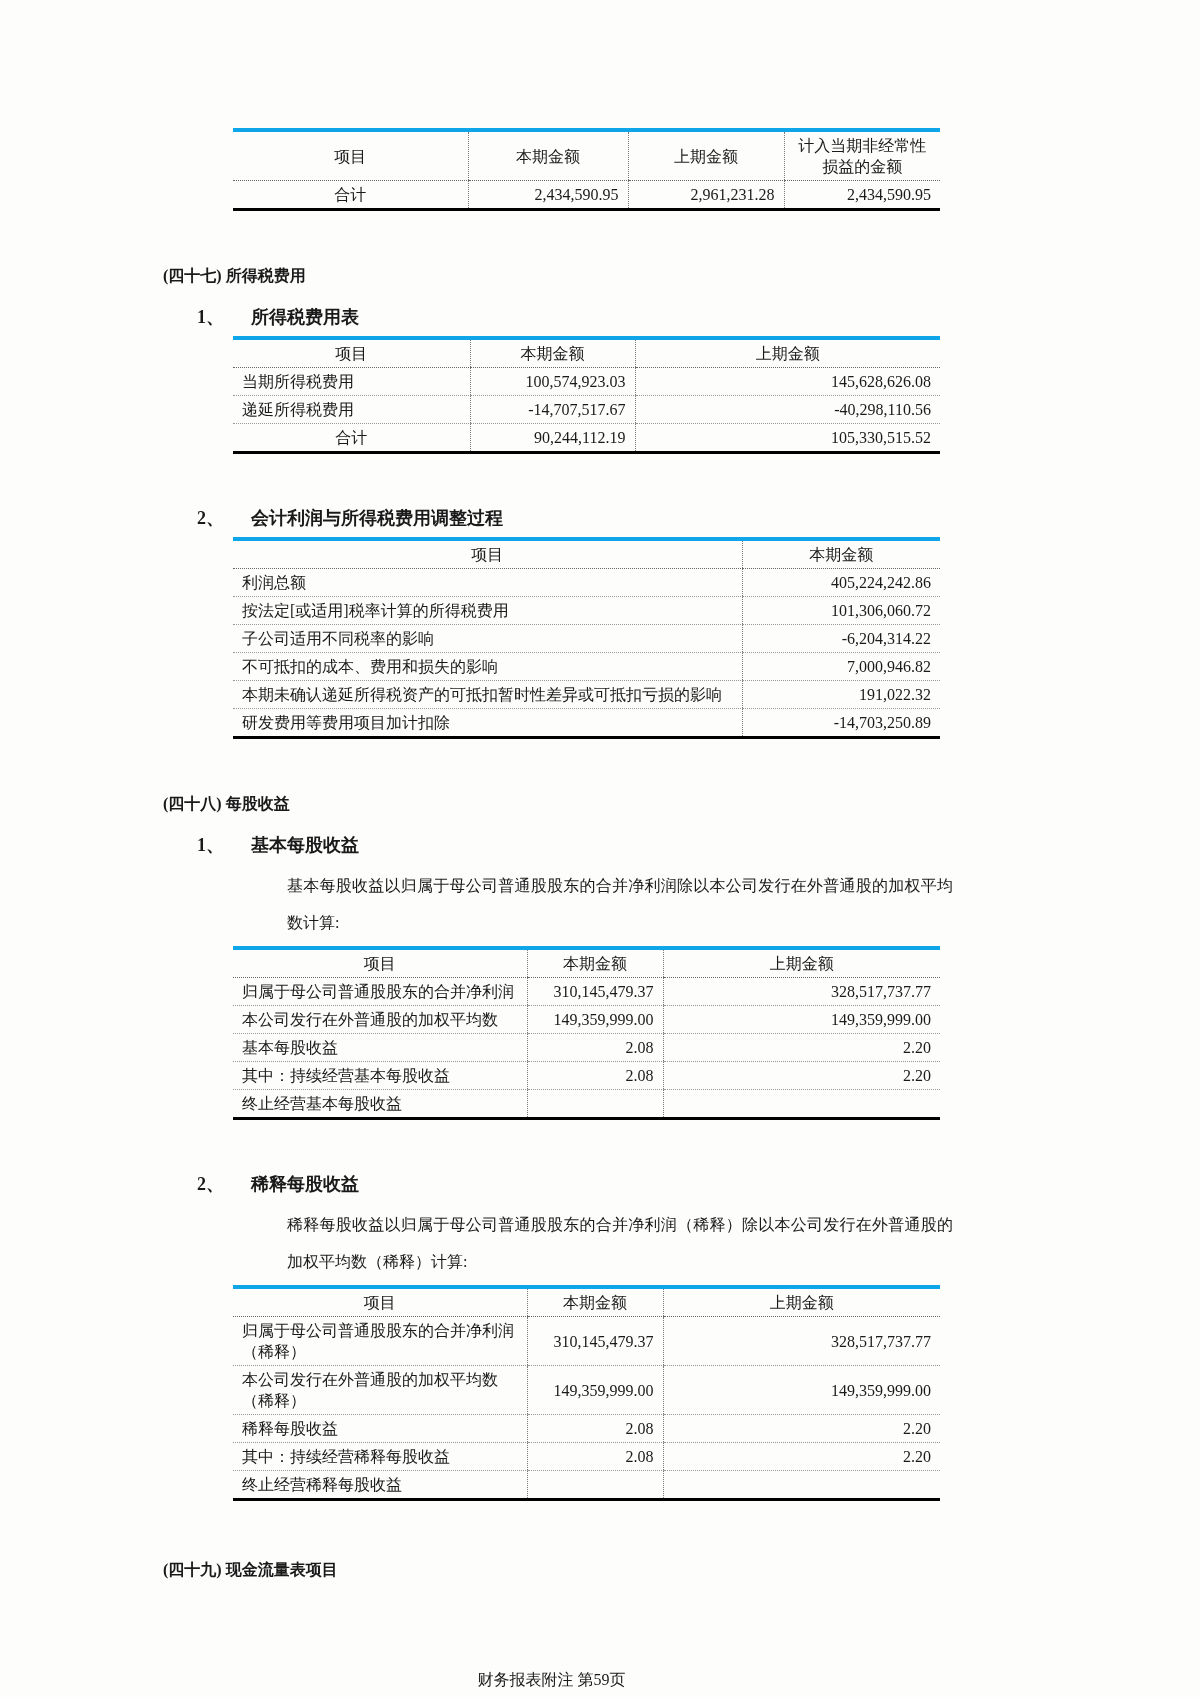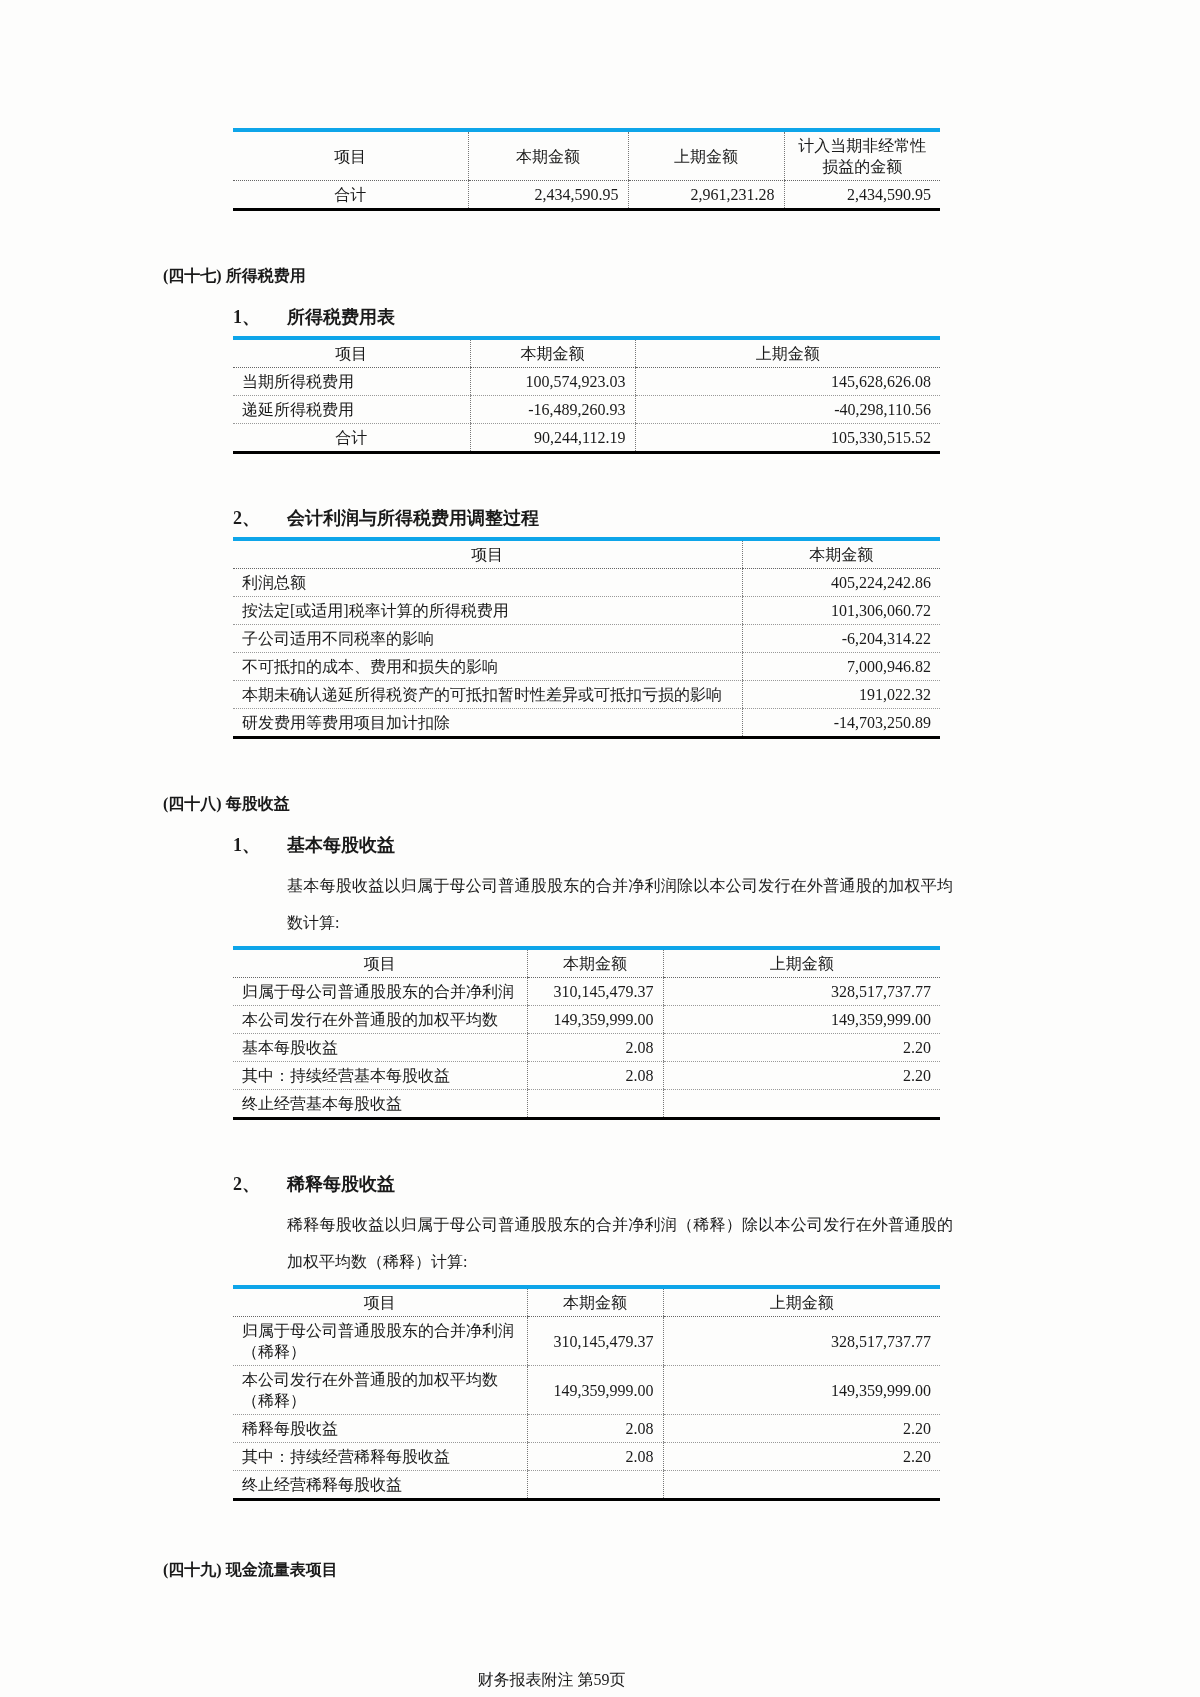--- a/index.html
+++ b/index.html
@@ -17,21 +17,21 @@
   .content { width: 777px; }
 
   
   .section-heading {
     font-size: 16px;
     font-weight: bold;
     line-height: 26px;
     margin: 0;
   }
   .sub-heading {
-    margin-left: 70px;
+    margin-left: 34px;
     font-size: 18px;
     font-weight: bold;
     line-height: 24px;
   }
   .sub-num { display: inline-block; width: 54px; }
   .para {
     margin-left: 124px;
     width: 666px;
     font-size: 16px;
     line-height: 37px;
@@ -130,21 +130,21 @@
         <th>本期金额</th>
         <th>上期金额</th>
       </tr>
       <tr>
         <td class="item">当期所得税费用</td>
         <td class="num">100,574,923.03</td>
         <td class="num">145,628,626.08</td>
       </tr>
       <tr>
         <td class="item">递延所得税费用</td>
-        <td class="num">-16,489,260.93</td>
+        <td class="num">-14,707,517.67</td>
         <td class="num">-40,298,110.56</td>
       </tr>
       <tr>
         <td class="center">合计</td>
         <td class="num">90,244,112.19</td>
         <td class="num">105,330,515.52</td>
       </tr>
     </tbody>
       </table>
 

